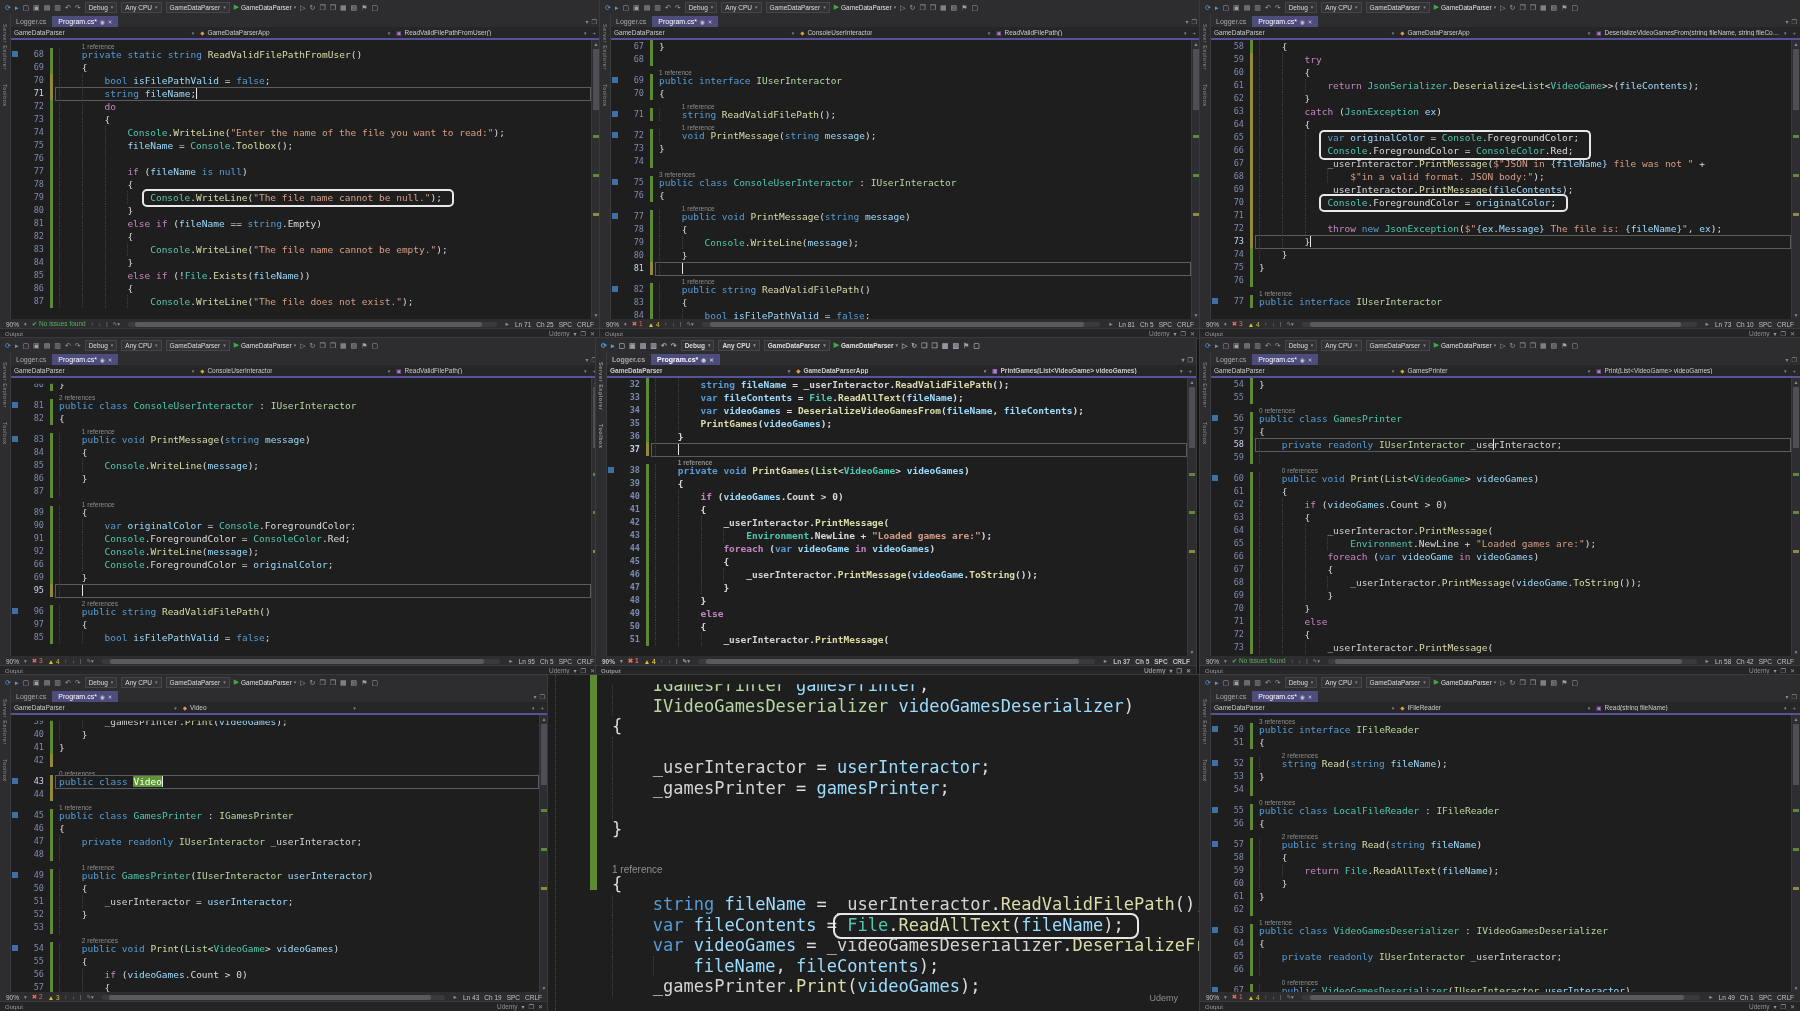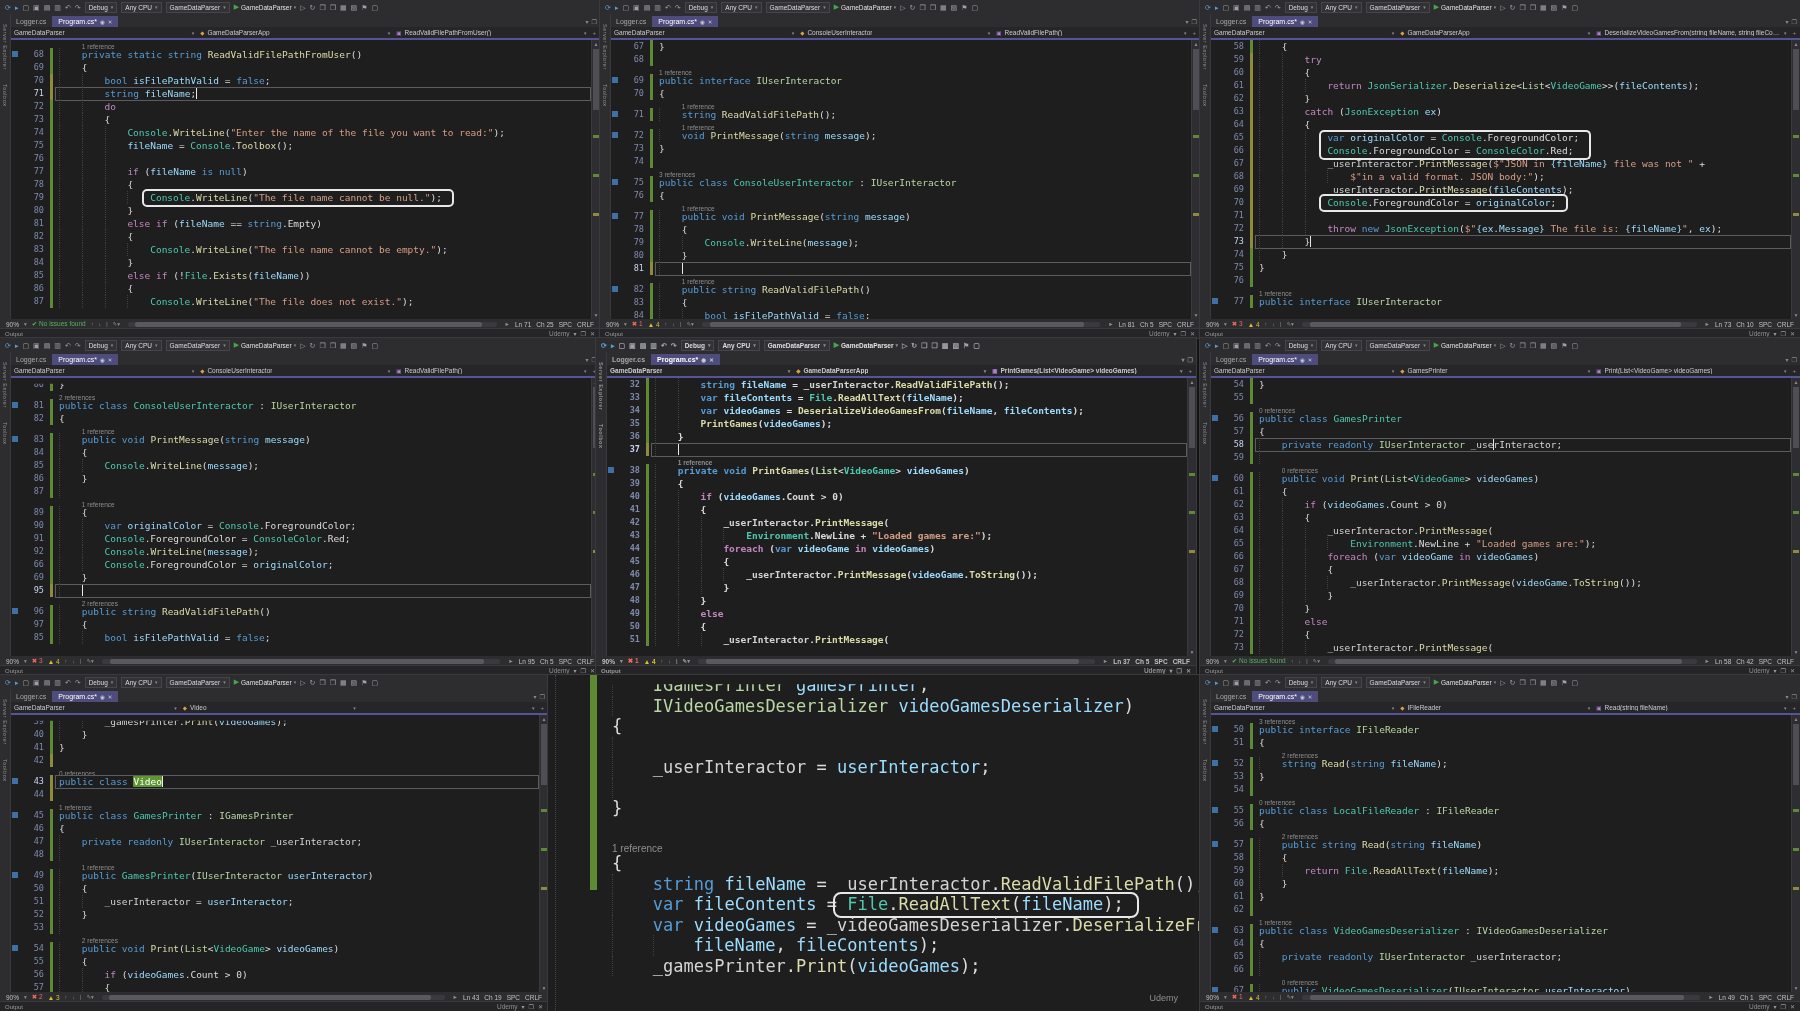--- a/index.html
+++ b/index.html
@@ -1049,20 +1049,21 @@
     </section>
     <section class="panel zoomed" style="left: 548px; top: 675px; width: 652px; height: 336px;">
       <div class="zguide"></div>
       <div class="zbar"></div>
       <div class="codewrap">
         <div class="row cut"><span class="guide" style="left: 64px;"></span><span class="codeln" style="left: 104.8px;"><span class="tk-i">IGamesPrinter</span> <span class="tk-v">gamesPrinter</span>,</span></div>
         <div class="row"><span class="guide" style="left: 64px;"></span><span class="codeln" style="left: 104.8px;"><span class="tk-i">IVideoGamesDeserializer</span> <span class="tk-v">videoGamesDeserializer</span>)</span></div>
         <div class="row"><span class="codeln" style="left: 64px;">{</span></div>
         <div class="row"><span class="guide" style="left: 64px;"></span><span class="codeln" style="left: 104.8px;"></span></div>
         <div class="row"><span class="guide" style="left: 64px;"></span><span class="codeln" style="left: 104.8px;"><span class="tk-f">_userInteractor</span> = <span class="tk-v">userInteractor</span>;</span></div>
+        <div class="row"><span class="guide" style="left: 64px;"></span><span class="codeln" style="left: 104.8px;"><span class="tk-f">_gamesPrinter</span> = <span class="tk-v">gamesPrinter</span>;</span></div>
         <div class="row"><span class="guide" style="left: 64px;"></span></div>
         <div class="row"><span class="codeln" style="left: 64px;">}</span></div>
         <div class="row"><span class="codeln" style="left: 64px;"></span></div>
         <div class="clrow">
           <span style="left: 64px;">1 reference</span>
         </div>
         <div class="row"><span class="codeln" style="left: 64px;">{</span></div>
         <div class="row"><span class="guide" style="left: 64px;"></span><span class="codeln" style="left: 104.8px;"><span class="tk-k">string</span> <span class="tk-v">fileName</span> = <span class="tk-f">_userInteractor</span>.<span class="tk-m">ReadValidFilePath</span>();</span></div>
         <div class="row"><span class="guide" style="left: 64px;"></span><span class="codeln" style="left: 104.8px;"><span class="tk-k">var</span> <span class="tk-v">fileContents</span> = <span class="tk-t">File</span>.<span class="tk-m">ReadAllText</span>(<span class="tk-v">fileName</span>);</span><span class="bx " style="left: 285.4px; width: 301.8px;"></span></div>
         <div class="row"><span class="guide" style="left: 64px;"></span><span class="codeln" style="left: 104.8px;"><span class="tk-k">var</span> <span class="tk-v">videoGames</span> = <span class="tk-f">_videoGamesDeserializer</span>.<span class="tk-m">DeserializeFrom</span>(</span></div>

